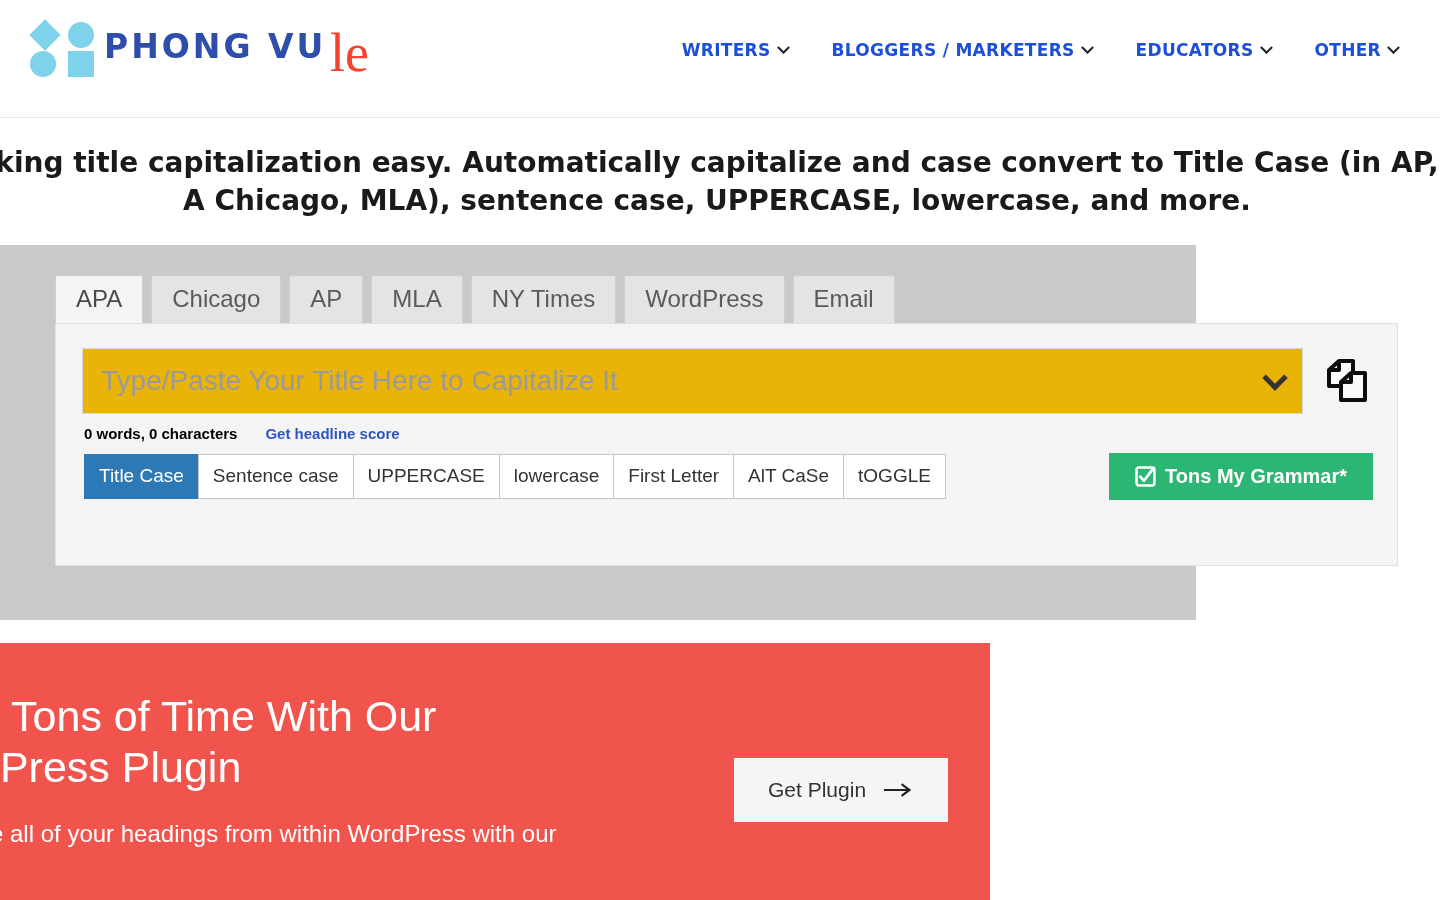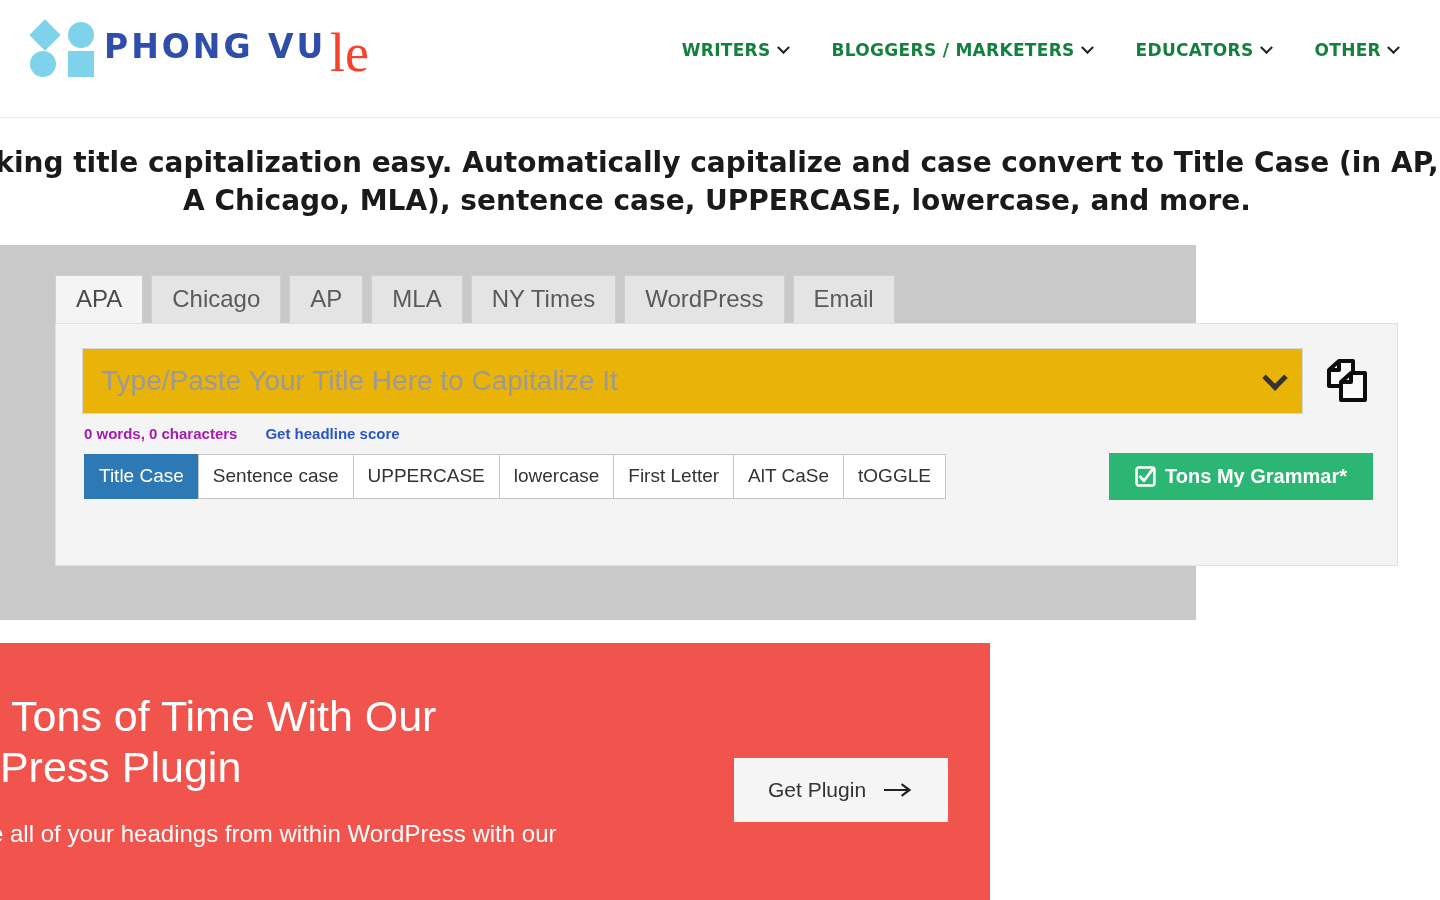--- a/index.html
+++ b/index.html
@@ -39,21 +39,21 @@
     font-size:54px; color:#f4422e; line-height:1;
   }
   .nav {
     position:absolute; right:20px; top:40px;
     display:flex; align-items:center; gap:0;
   }
   .nav-item {
     display:flex; align-items:center; gap:8px;
     padding:0 22px; cursor:pointer;
     font-family:"DejaVu Sans", sans-serif;
-    font-size:17px; font-weight:bold; color:#15803d;
+    font-size:17px; font-weight:bold; color:#1d4ed8;
     letter-spacing:.3px; white-space:nowrap;justify-content:space-between;
   }
   .chev {
     display:inline-block; width:9px; height:9px;
     border-right:2px solid #222; border-bottom:2px solid #222;
     transform:rotate(45deg) translate(-2px,-2px);
   }
 
   
   .headline-wrap {
@@ -113,21 +113,21 @@
   .copy-btn {
     flex:none; width:56px; height:58px; cursor:pointer;
     display:flex; align-items:center; justify-content:center;
   }
   .meta-row {
     position:absolute; left:28px; top:101px;
     display:flex; align-items:center; gap:28px;
   }
   .meta-count {
     font-family:"Liberation Sans", sans-serif;
-    font-size:15px; font-weight:bold; color:#a21caf;
+    font-size:15px; font-weight:bold; color:#000000;
   }
   .meta-link {
     font-family:"Liberation Sans", sans-serif;
     font-size:15px; font-weight:bold; color:#2b56c4;
     cursor:pointer; text-decoration:none;
   }
   .case-row {
     position:absolute; left:28px; top:129px; right:24px;
     display:flex; align-items:center; justify-content:space-between;
   }

